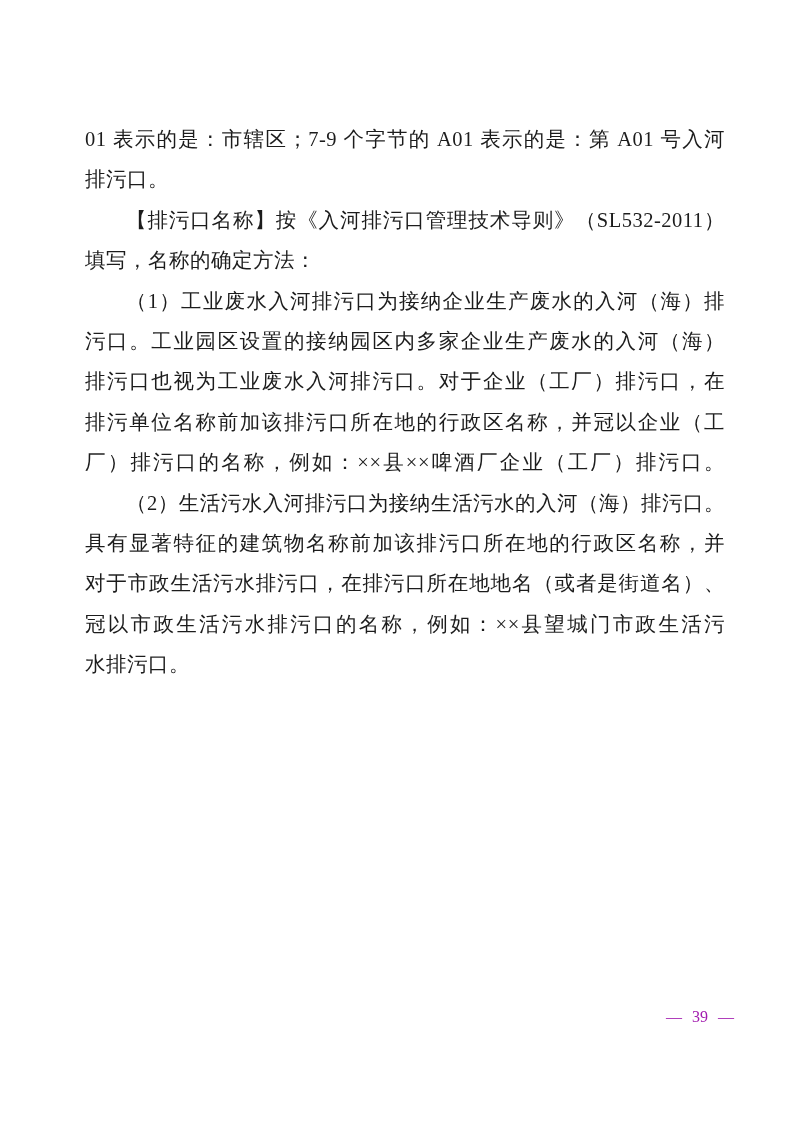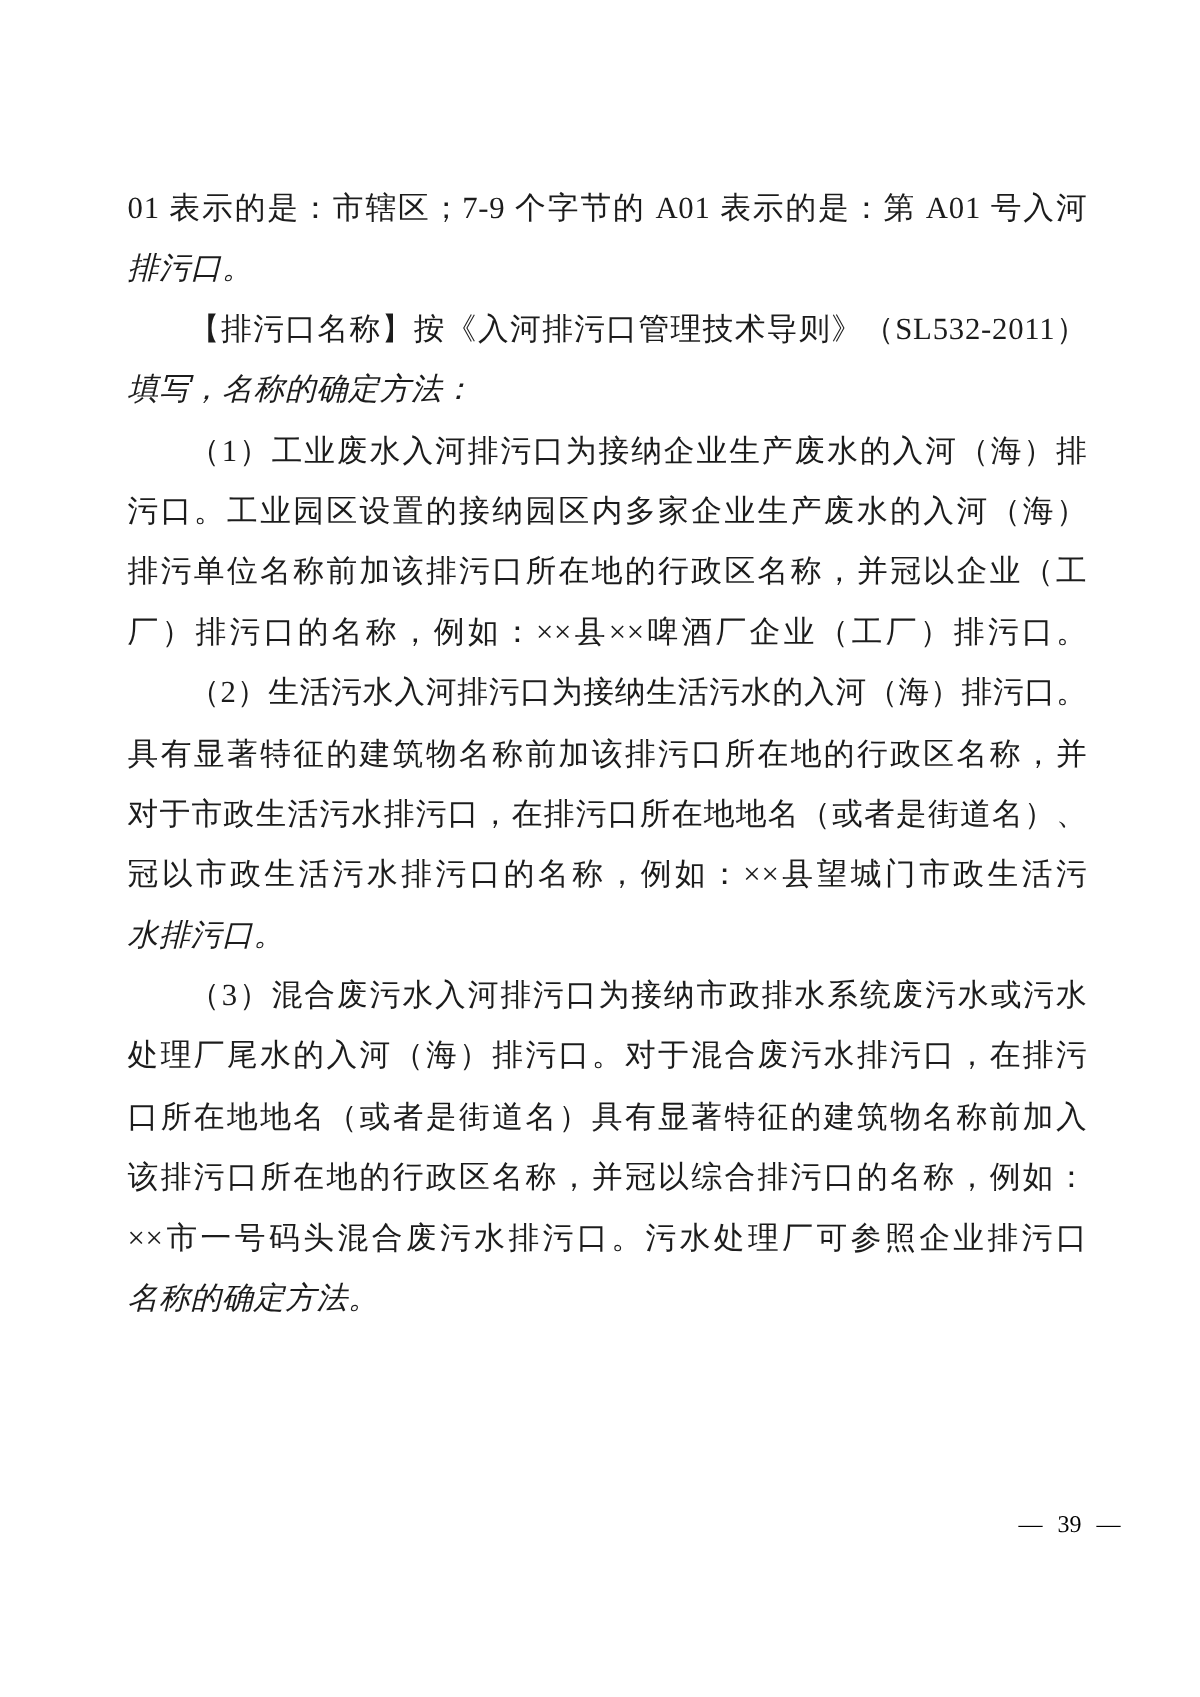--- a/index.html
+++ b/index.html
@@ -35,30 +35,29 @@
     text-align-last: justify;
     overflow: hidden;
     white-space: normal;
     letter-spacing: 0.5px;
   }
   .line.indent {
     padding-left: 41px;
   }
   .line.end {
     text-align-last: left;
-    font-style: italic;
   }
   .footer {
     position: absolute;
     top: 1005px;
-    right: 89px;
+    right: 102px;
     height: 24px;
     line-height: 24px;
     font-size: 16px;
-    color: #000000;
+    color: #a21caf;
     white-space: nowrap;
   }
   .footer .dash {
     display: inline-block;
     letter-spacing: 0;
   }
   .footer .num {
     display: inline-block;
     margin: 0 10px;
     font-size: 16px;
@@ -76,40 +75,33 @@
     </div>
 
     <div class="para">
       <div class="line indent">【排污口名称】按《入河排污口管理技术导则》（SL532-2011）</div>
       <div class="line end">填写，名称的确定方法：</div>
     </div>
 
     <div class="para">
       <div class="line indent">（1）工业废水入河排污口为接纳企业生产废水的入河（海）排</div>
       <div class="line">污口。工业园区设置的接纳园区内多家企业生产废水的入河（海）</div>
+      <div class="line">排污口也视为工业废水入河排污口。对于企业（工厂）排污口，在</div>
       <div class="line">排污单位名称前加该排污口所在地的行政区名称，并冠以企业（工</div>
       <div class="line">厂）排污口的名称，例如：××县××啤酒厂企业（工厂）排污口。</div>
     </div>
 
     <div class="para">
       <div class="line indent">（2）生活污水入河排污口为接纳生活污水的入河（海）排污口。</div>
       <div class="line">具有显著特征的建筑物名称前加该排污口所在地的行政区名称，并</div>
       <div class="line">对于市政生活污水排污口，在排污口所在地地名（或者是街道名）、</div>
       <div class="line">冠以市政生活污水排污口的名称，例如：××县望城门市政生活污</div>
       <div class="line end">水排污口。</div>
     </div>
 
-    <div class="para">
-      <div class="line indent">（3）混合废污水入河排污口为接纳市政排水系统废污水或污水</div>
-      <div class="line">处理厂尾水的入河（海）排污口。对于混合废污水排污口，在排污</div>
-      <div class="line">口所在地地名（或者是街道名）具有显著特征的建筑物名称前加入</div>
-      <div class="line">该排污口所在地的行政区名称，并冠以综合排污口的名称，例如：</div>
-      <div class="line">××市一号码头混合废污水排污口。污水处理厂可参照企业排污口</div>
-      <div class="line end">名称的确定方法。</div>
-    </div>
 
 
   </div>
 
   <div class="footer">
     <span class="dash">—</span><span class="num">39</span><span class="dash">—</span>
   </div>
 </div>
 
 </body></html>

